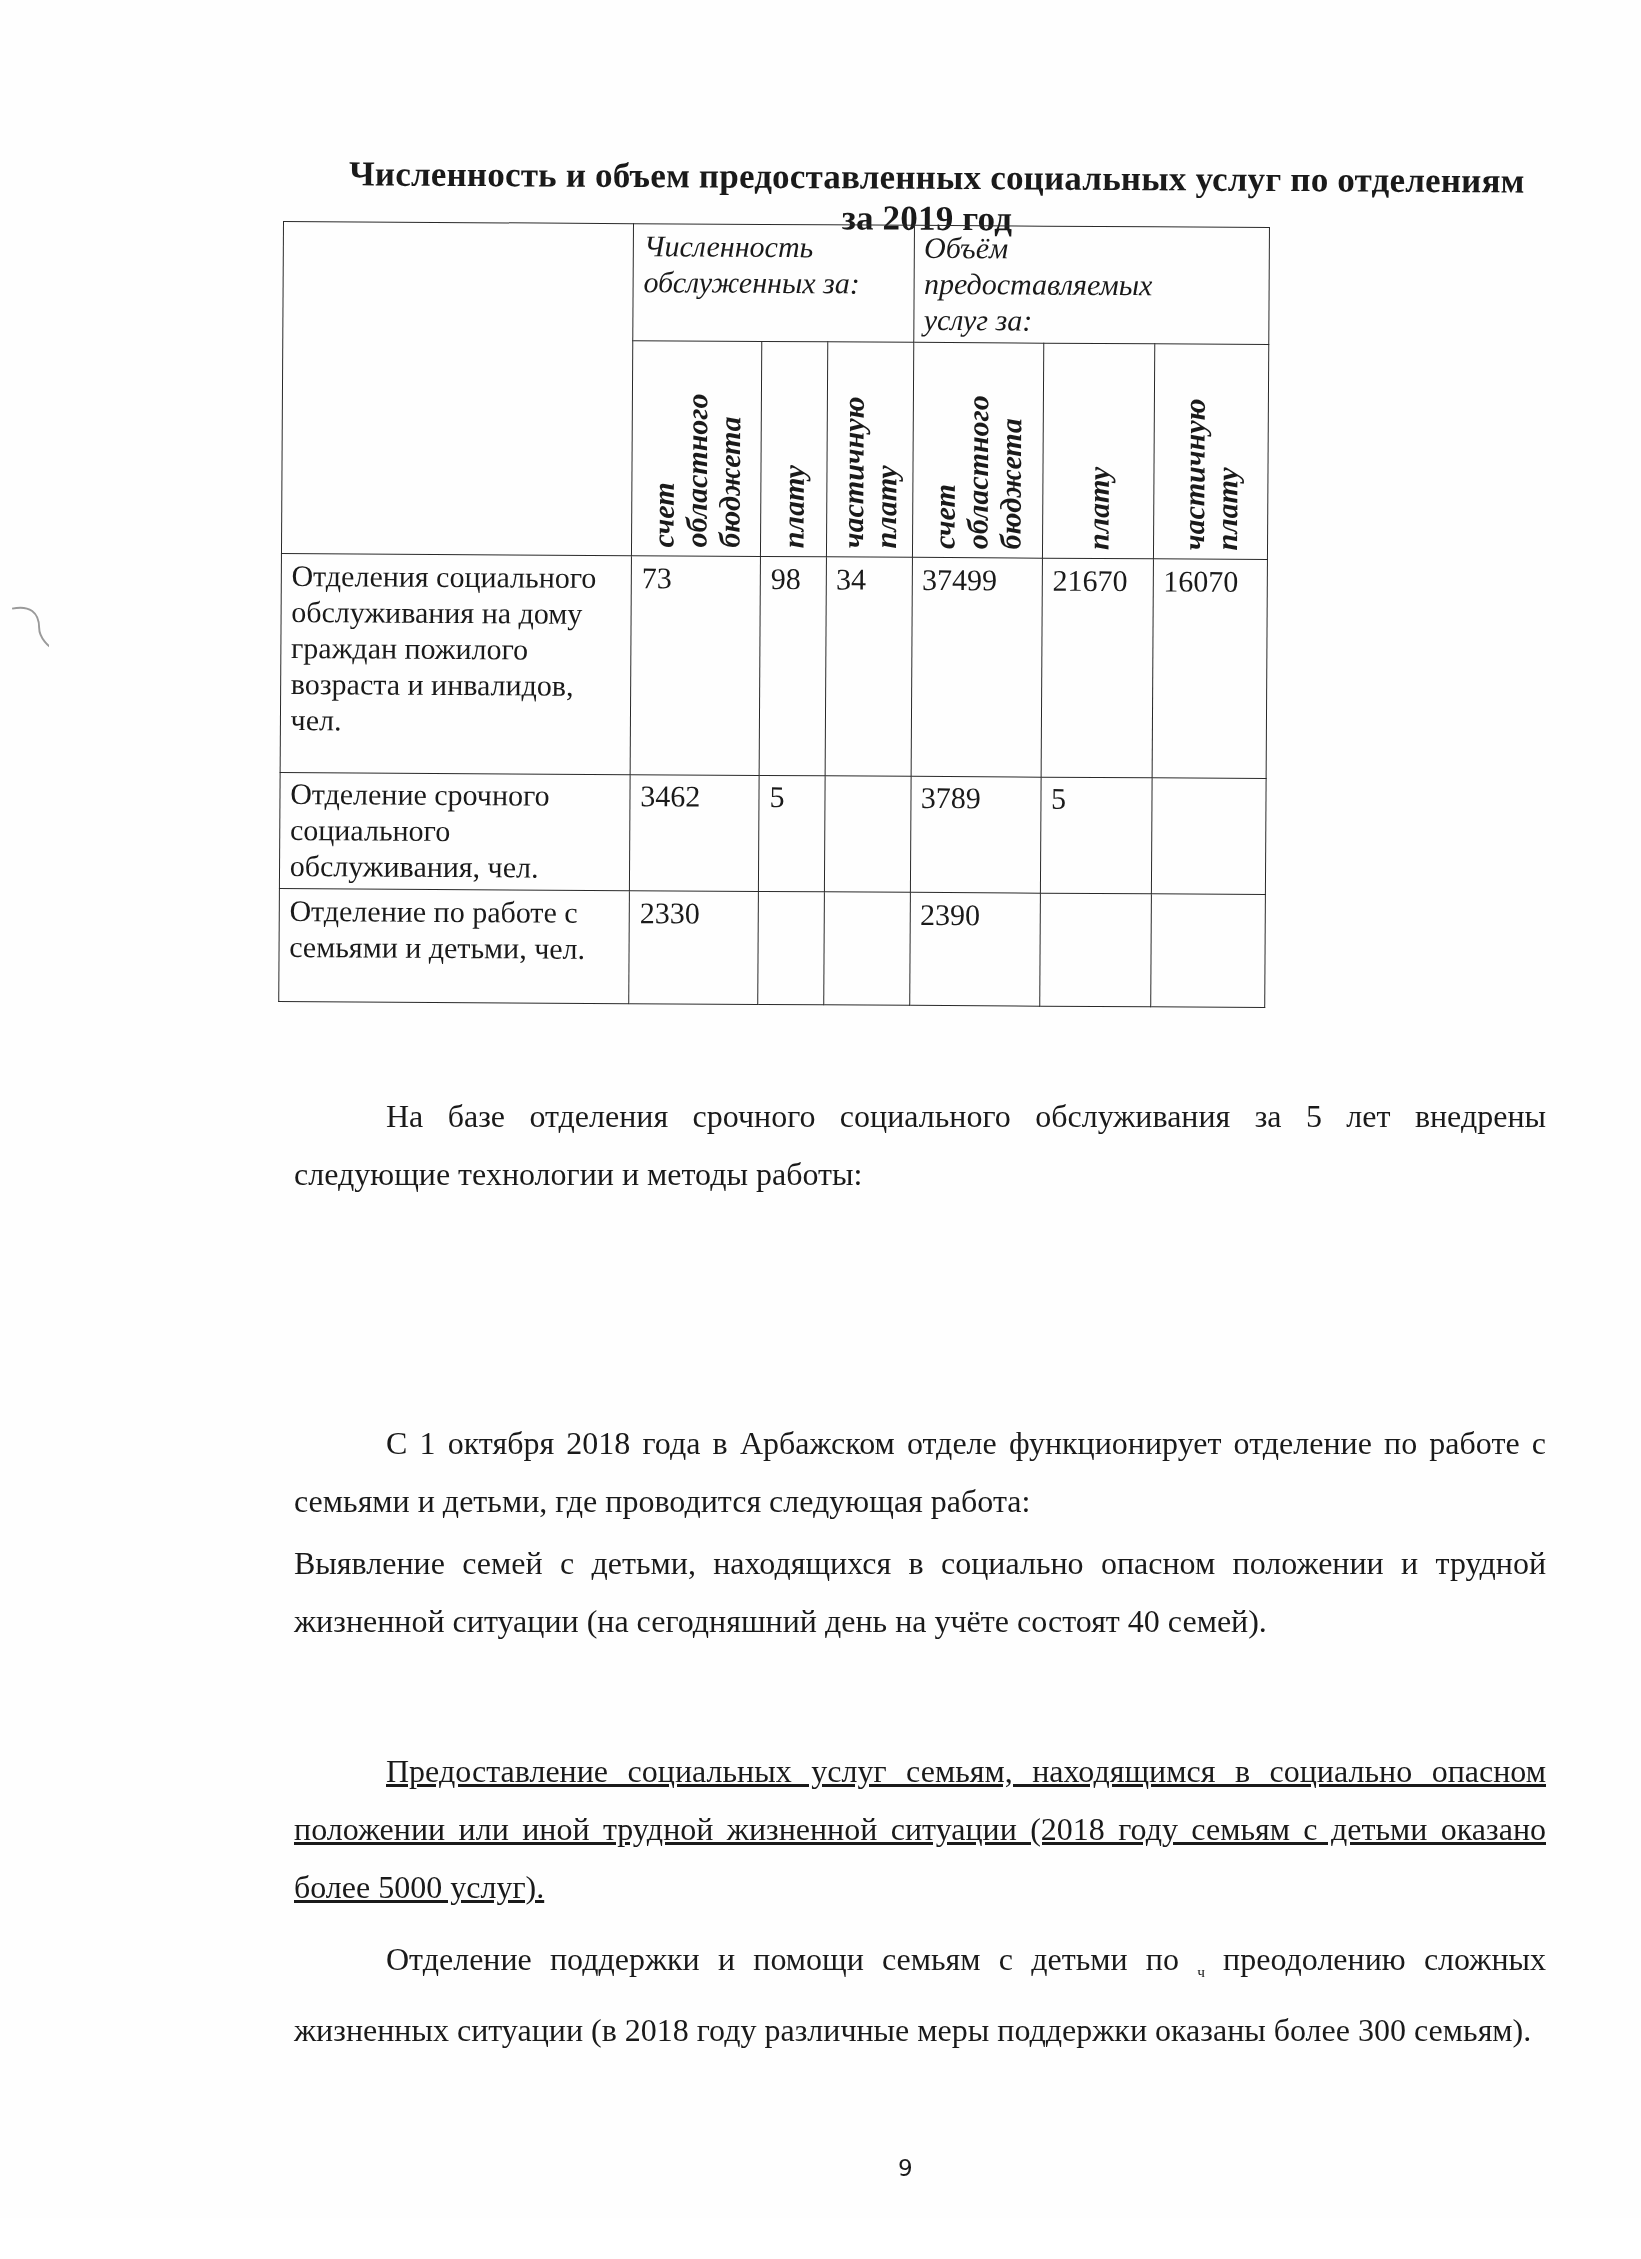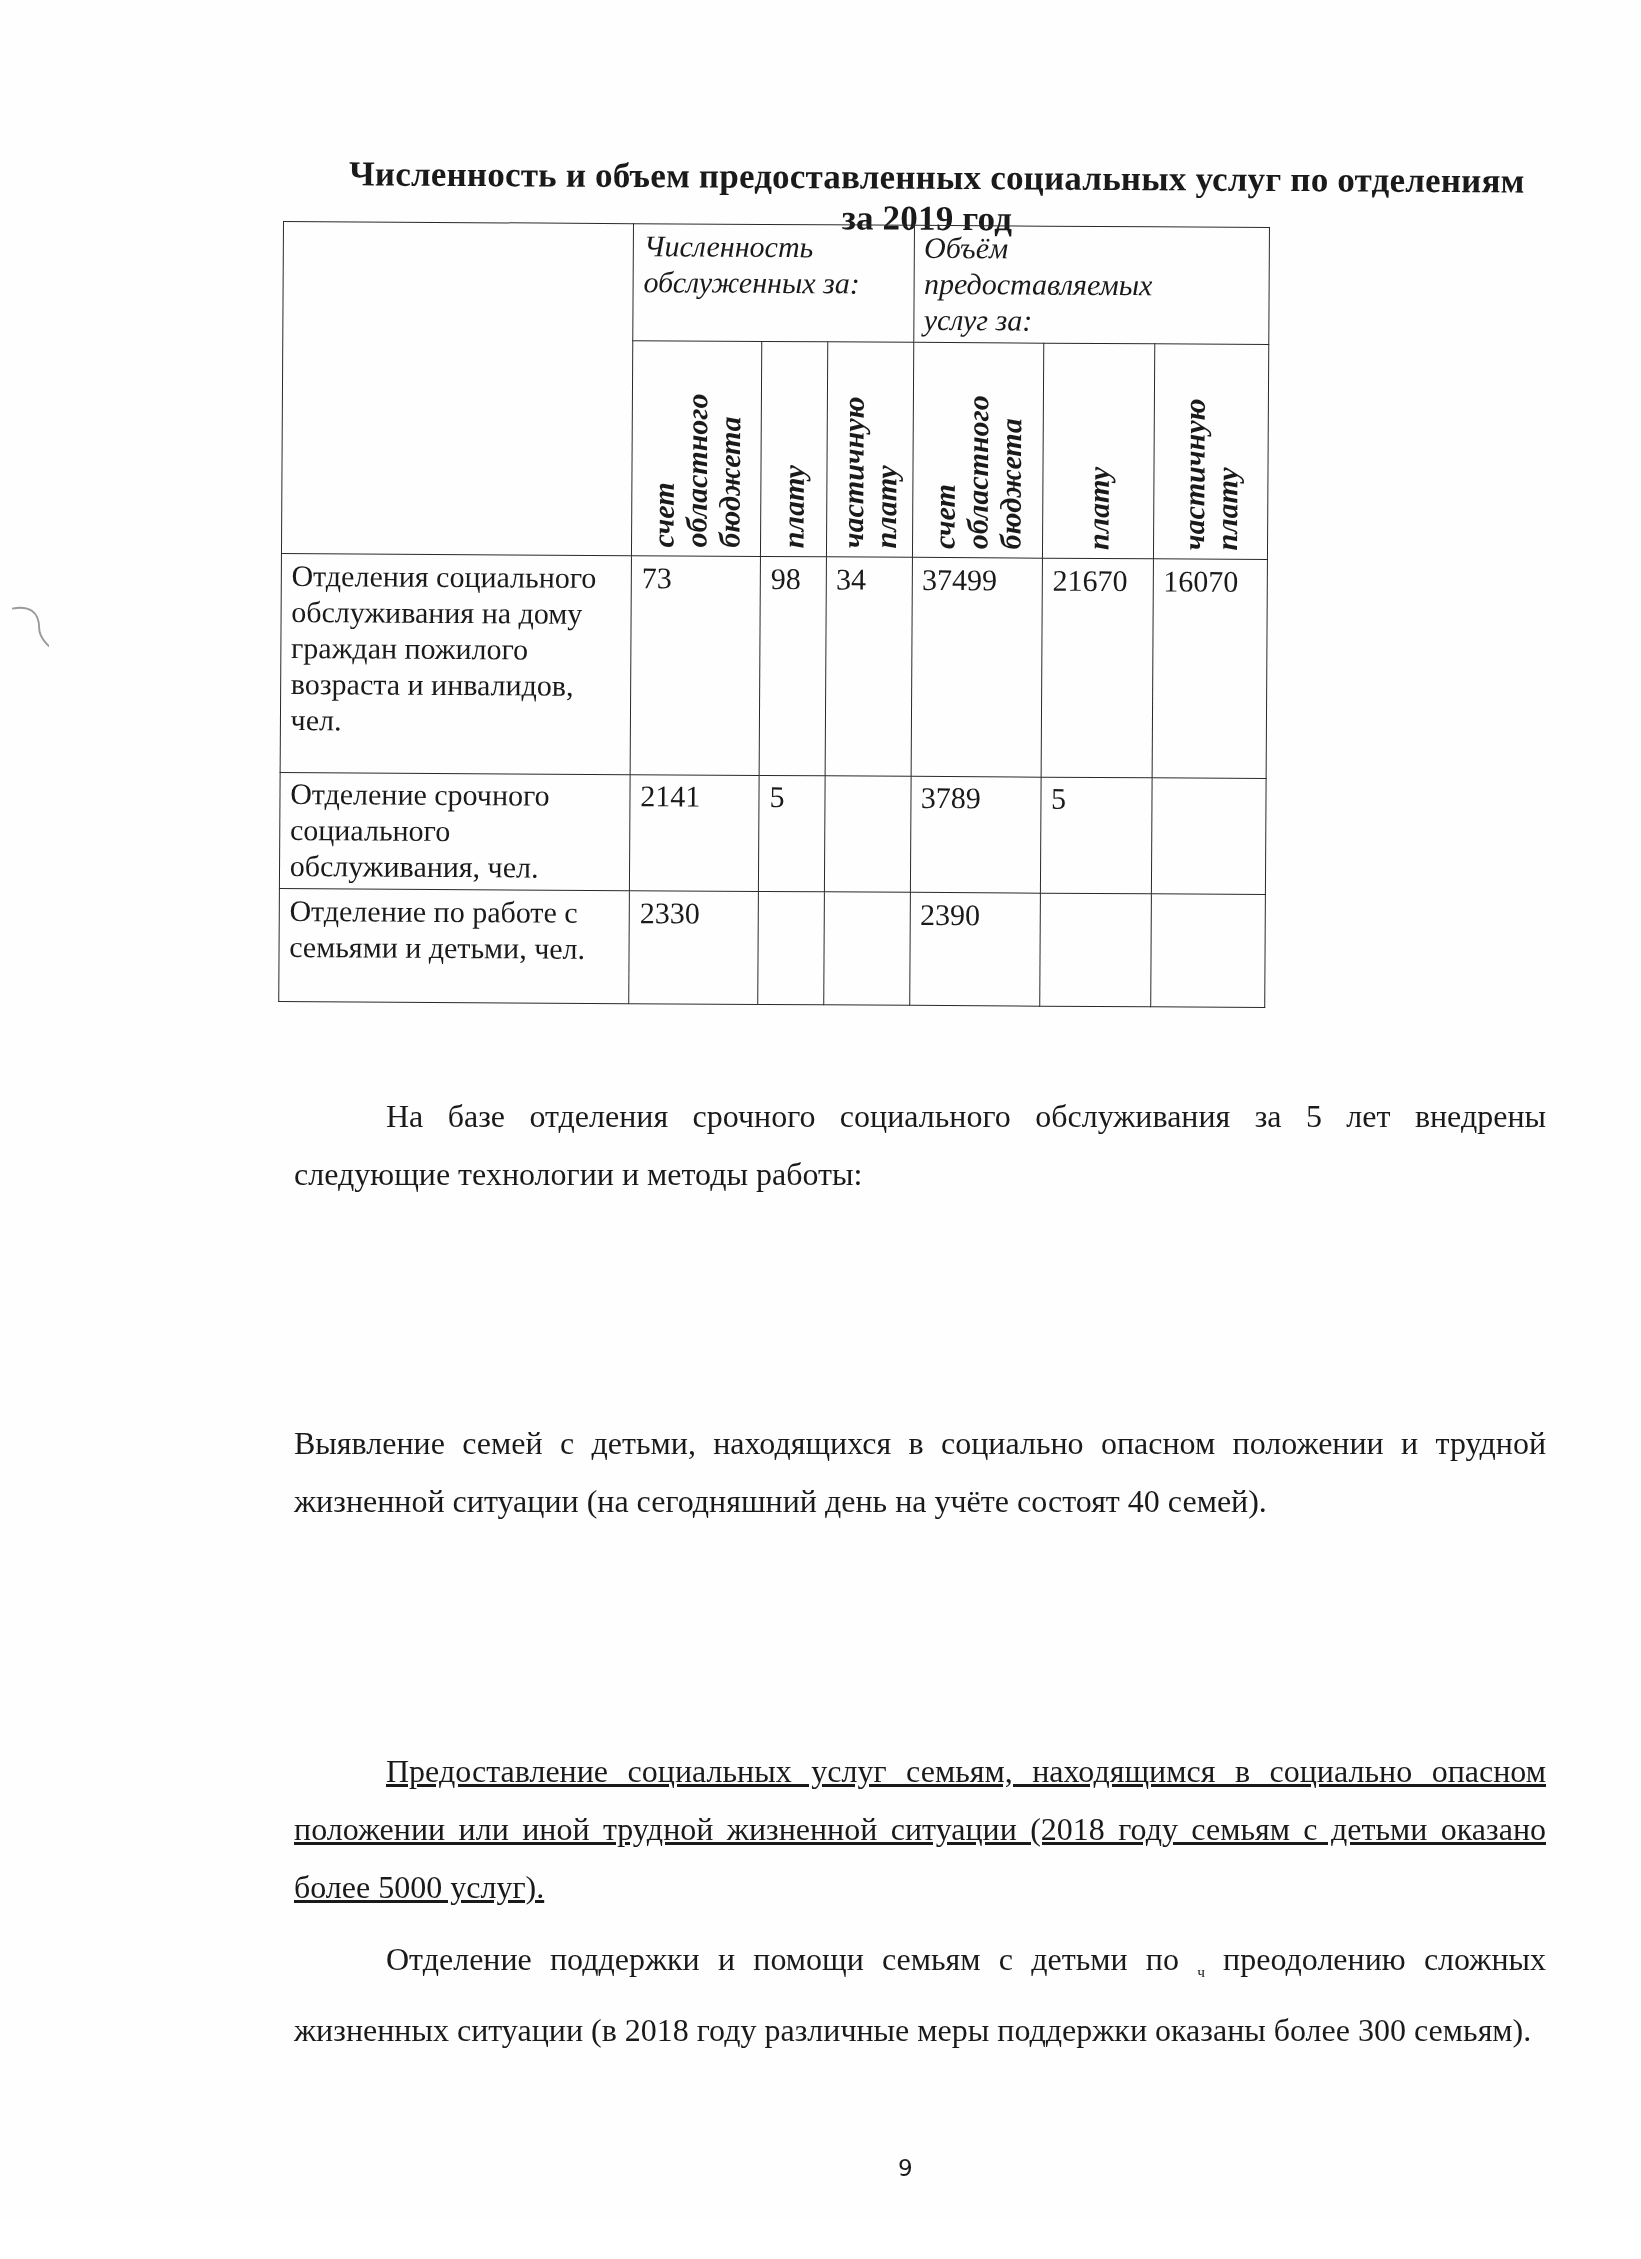--- a/index.html
+++ b/index.html
@@ -206,21 +206,21 @@
       <td class="row-label">Отделения социального обслуживания на дому граждан пожилого возраста и  инвалидов, чел.</td>
       <td class="num">73</td>
       <td class="num">98</td>
       <td class="num">34</td>
       <td class="num">37499</td>
       <td class="num">21670</td>
       <td class="num">16070</td>
     </tr>
     <tr class="row2">
       <td class="row-label">Отделение срочного социального обслуживания, чел.</td>
-      <td class="num">2141</td>
+      <td class="num">3462</td>
       <td class="num">5</td>
       <td class="num"></td>
       <td class="num">3789</td>
       <td class="num">5</td>
       <td class="num"></td>
     </tr>
     <tr class="row3">
       <td class="row-label">Отделение по работе с семьями и детьми, чел.</td>
       <td class="num">2330</td>
       <td class="num"></td>
@@ -231,20 +231,21 @@
     </tr>
   </tbody>
     </table>
 
   <div class="body-text p1">
     <p class="p indent">На базе отделения срочного социального обслуживания за 5 лет внедрены следующие технологии и методы работы:</p>
   </div>
 
 
   <div class="body-text p3">
+    <p class="p indent">С 1 октября 2018 года в Арбажском отделе функционирует отделение по работе с семьями и детьми, где проводится следующая работа:</p>
     <p class="p">Выявление семей с детьми, находящихся в социально опасном положении и трудной жизненной ситуации (на сегодняшний день на учёте состоят 40 семей).</p>
   </div>
 
   <div class="body-text p4">
     <p class="p indent">Предоставление социальных услуг семьям, находящимся в социально опасном положении или иной трудной жизненной ситуации (2018 году семьям с детьми оказано более 5000 услуг).</p>
   </div>
 
   <div class="body-text p5">
     <p class="p indent"><span>Отделение поддержки и помощи семьям с детьми по</span> <span class="stray">ч</span> <span>преодолению сложных жизненных ситуации (в 2018 году различные меры поддержки оказаны более 300 семьям).</span></p>
   </div>

